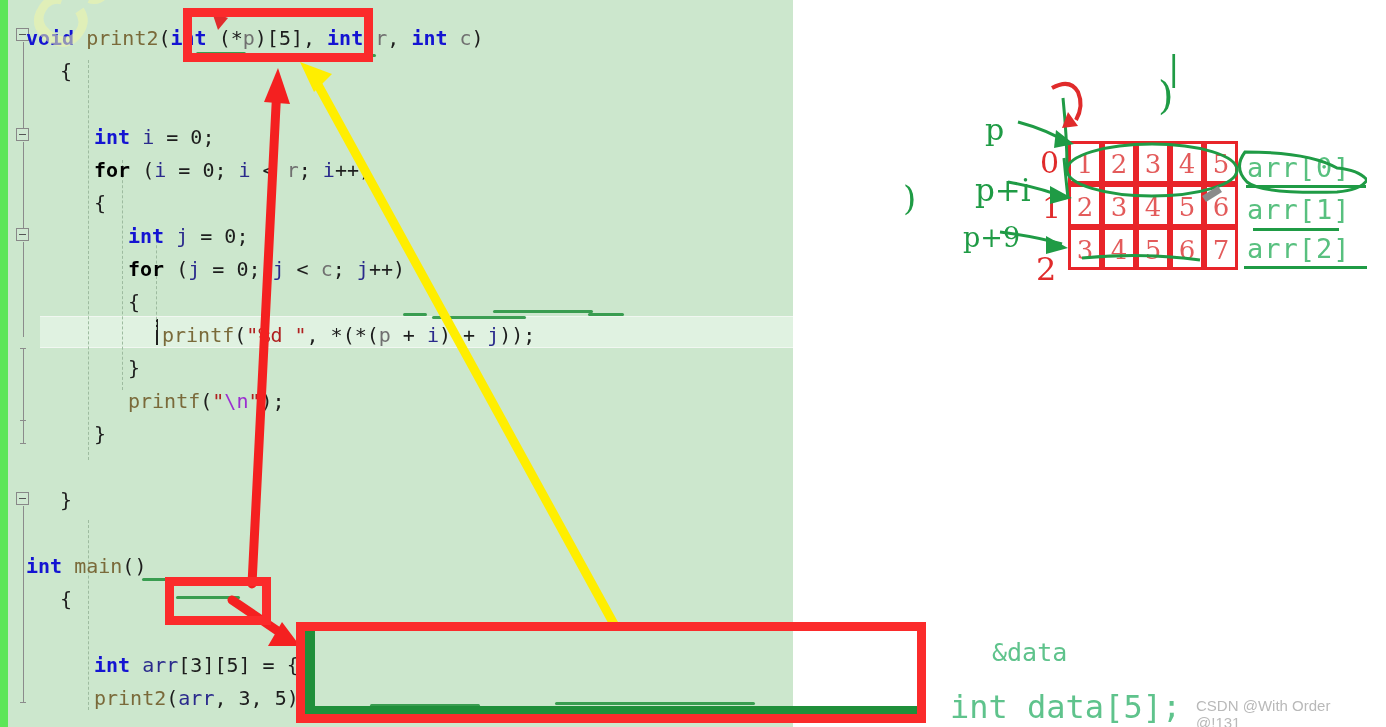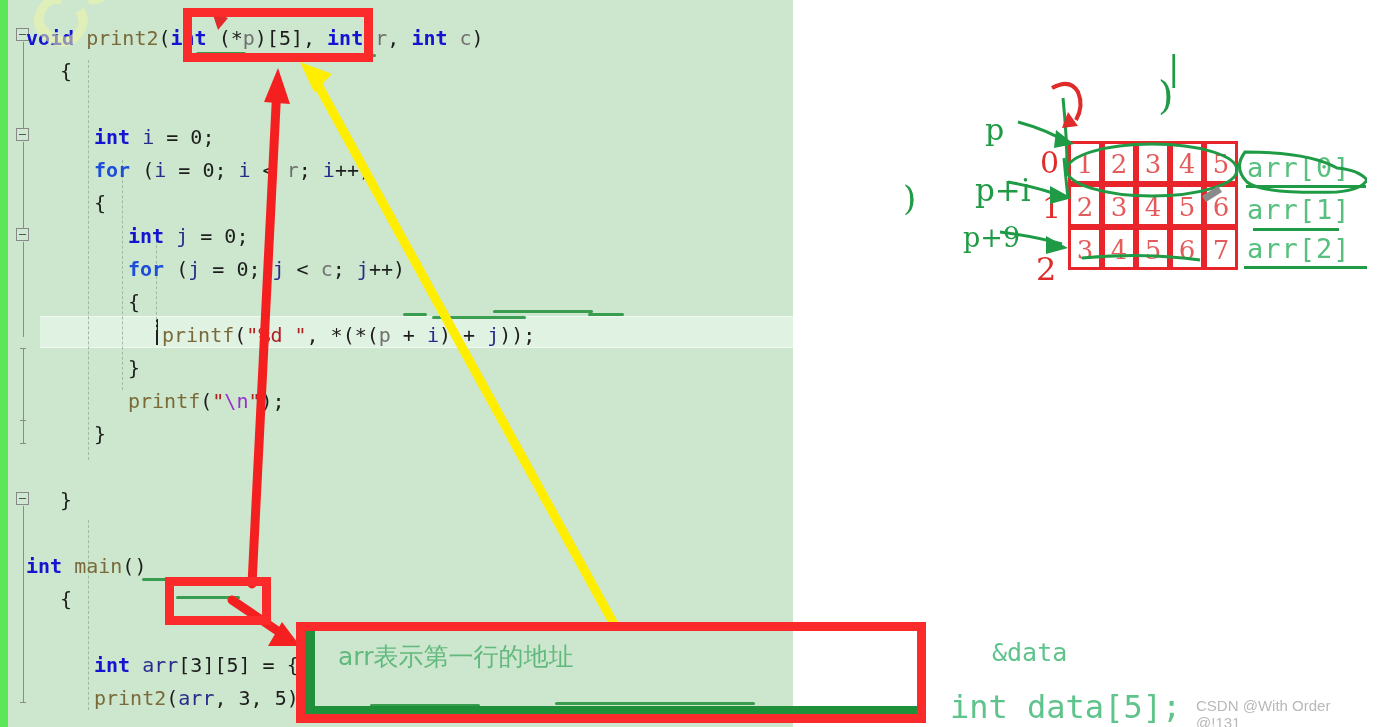--- a/index.html
+++ b/index.html
@@ -14,21 +14,21 @@
   .iguide{position:absolute;width:0;border-left:1px dashed #9dbb9f;}
   .fold-box{position:absolute;width:13px;height:13px;border:1px solid #888;background:#cfe8d1;box-sizing:border-box;}
   .fold-box:after{content:"";position:absolute;left:2px;top:5px;width:7px;height:1px;background:#555;}
   .fold-line{position:absolute;width:0;border-left:1px solid #8b8b8b;}
   .fold-end{position:absolute;width:6px;height:0;border-top:1px solid #8b8b8b;}
 
   #code-text{position:absolute;left:0;top:0;width:793px;height:727px;
     font-family:"DejaVu Sans Mono","Liberation Mono",monospace;font-size:20px;line-height:33px;white-space:pre;}
   .cl{position:absolute;left:26px;}
   .k{color:#1414d2;font-weight:bold;}   
-  .kw2{color:#1d4ed8;font-weight:bold;} 
+  .kw2{color:#000000;font-weight:bold;} 
   .fn{color:#7a6a3a;}                   
   .pl{color:#1d1d1d;}                   
   .st{color:#b02020;}                   
   .esc{color:#9b2fd0;}                  
   .id{color:#2a2a8c;}                   
   .gr{color:#707070;}                   
   .num{color:#1d1d1d;}
 
   #current-line{position:absolute;left:40px;top:316px;width:753px;height:32px;
      background:#e0f2e1;border-top:1px solid #f1f7f1;border-bottom:1px solid #f1f7f1;box-sizing:border-box;}
@@ -207,17 +207,16 @@
 
   <div class="redbox" style="left:183px;top:8px;width:190px;height:54px;"></div>
 
   <div class="redbox" style="left:165px;top:577px;width:106px;height:48px;"></div>
 
   <div id="note-inner"></div>
   <div id="note-tint"></div>
   <div id="note-green-left"></div>
   <div id="note-green-bottom"></div>
   <div id="note-box"></div>
-  <div class="note-line" style="top:640px;">arr表示第一行的地址</div>
   <div class="sq" style="left:370px;top:704px;width:110px;"></div>
   <div class="sq" style="left:555px;top:702px;width:200px;"></div>
 
 </div>
 
 </body></html>

